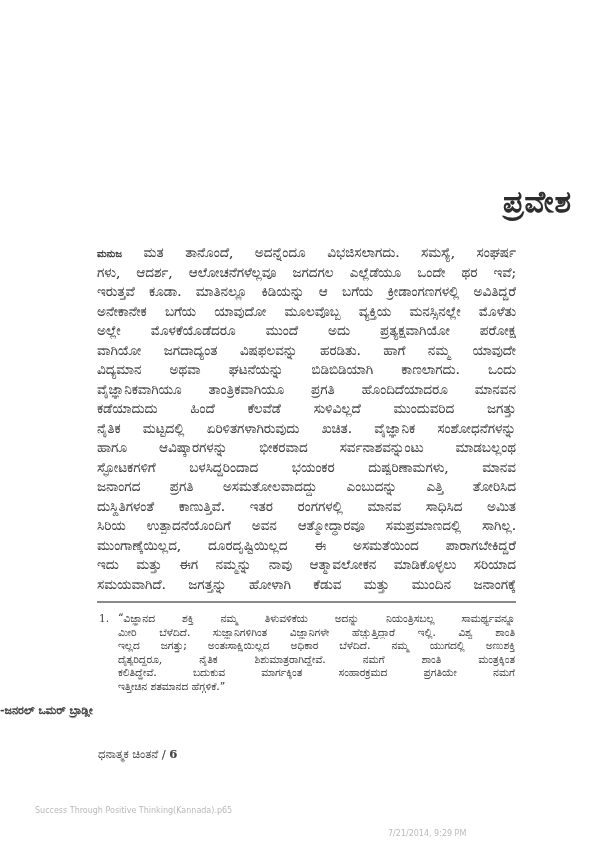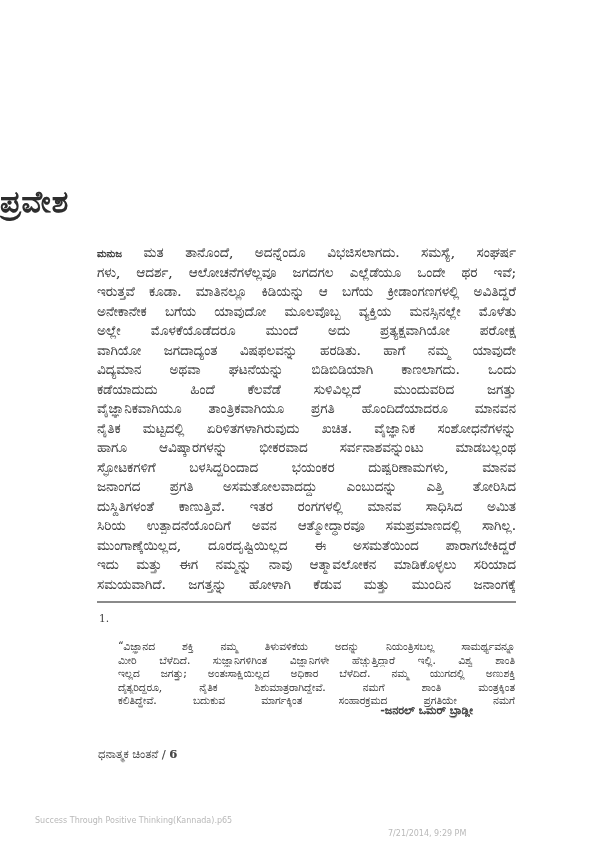--- a/index.html
+++ b/index.html
@@ -14,21 +14,21 @@
     background: #ffffff;
     overflow: hidden;
     font-family: "DejaVu Serif", serif;
     color: #3a3a3a;
   }
   .chapter-title {
     position: absolute;
     top: 184px;
     left: 0;
     width: 572px;
-    text-align: left;
+    text-align: right;
     font-size: 30px;
     font-weight: bold;
     letter-spacing: 1px;
     color: #2d2d2d;
     text-shadow: 0.2px 0.2px 0.4px rgba(0,0,0,0.35);
   }
   .body-block {
     position: absolute;
     left: 97px;
     top: 243px;
@@ -66,41 +66,39 @@
   }
   .footnote-num {
     width: 19px;
     flex: 0 0 19px;
     font-size: 10.5px;
     line-height: 13.6px;
     color: #3f3f3f;
   }
   .footnote-lines {
     flex: 1 1 auto;
-    margin-top: 28px;
   }
   .fline {
     height: 13.6px;
     line-height: 13.6px;
     font-size: 10.5px;
     color: #3f3f3f;
     text-align: justify;
     text-align-last: justify;
     overflow: hidden;
     text-shadow: 0.2px 0.2px 0.3px rgba(0,0,0,0.3);
   }
   .fline.short {
     text-align-last: left;
   }
   .attribution {
     position: absolute;
     left: 0;
     top: 704px;
     width: 473px;
-    text-align: right;
     font-size: 11px;
     font-weight: bold;
     color: #3f3f3f;
     text-shadow: 0.2px 0.2px 0.3px rgba(0,0,0,0.3);
   }
   .running-footer {
     position: absolute;
     left: 98px;
     top: 747px;
     font-size: 11.5px;
@@ -116,21 +114,21 @@
     top: 806px;
     width: 600px;
     height: 14px;
     font-family: "DejaVu Sans", sans-serif;
     font-size: 8px;
     color: #b9b9b9;
   }
   .file-name {
     position: absolute;
     left: 35px;
-    top: 10px;
+    top: 0;
     white-space: nowrap;
   }
   .timestamp {
     position: absolute;
     left: 388px;
     top: 0;
     white-space: nowrap;
     margin-top: 23px;
   }
 </style>
@@ -142,22 +140,22 @@
   <div class="chapter-title">ಪ್ರವೇಶ</div>
 
   <div class="body-block">
     <div class="bline"><span class="lead">ಮನುಜ</span> <span>ಮತ ತಾನೊಂದೆ, ಅದನ್ನೆಂದೂ ವಿಭಜಿಸಲಾಗದು. ಸಮಸ್ಯೆ, ಸಂಘರ್ಷ</span></div>
     <div class="bline">ಗಳು, ಆದರ್ಶ, ಆಲೋಚನೆಗಳೆಲ್ಲವೂ ಜಗದಗಲ ಎಲ್ಲೆಡೆಯೂ ಒಂದೇ ಥರ ಇವೆ;</div>
     <div class="bline">ಇರುತ್ತವೆ ಕೂಡಾ. ಮಾತಿನಲ್ಲೂ ಕಿಡಿಯನ್ನು ಆ ಬಗೆಯ ಕ್ರೀಡಾಂಗಣಗಳಲ್ಲಿ ಅವಿತಿದ್ದರೆ</div>
     <div class="bline">ಅನೇಕಾನೇಕ ಬಗೆಯ ಯಾವುದೋ ಮೂಲವೊಬ್ಬ ವ್ಯಕ್ತಿಯ ಮನಸ್ಸಿನಲ್ಲೇ ಮೊಳೆತು</div>
     <div class="bline">ಅಲ್ಲೇ ಮೊಳಕೆಯೊಡೆದರೂ ಮುಂದೆ ಅದು ಪ್ರತ್ಯಕ್ಷವಾಗಿಯೋ ಪರೋಕ್ಷ</div>
     <div class="bline">ವಾಗಿಯೋ ಜಗದಾದ್ಯಂತ ವಿಷಫಲವನ್ನು ಹರಡಿತು. ಹಾಗೆ ನಮ್ಮ ಯಾವುದೇ</div>
     <div class="bline">ವಿದ್ಯಮಾನ ಅಥವಾ ಘಟನೆಯನ್ನು ಬಿಡಿಬಿಡಿಯಾಗಿ ಕಾಣಲಾಗದು. ಒಂದು</div>
+    <div class="bline">ವೈಜ್ಞಾನಿಕವಾಗಿಯೂ ತಾಂತ್ರಿಕವಾಗಿಯೂ ಪ್ರಗತಿ ಹೊಂದಿದೆಯಾದರೂ ಮಾನವನ</div>
     <div class="bline">ಕಡೆಯಾದುದು ಹಿಂದೆ ಕೆಲವೆಡೆ ಸುಳಿವಿಲ್ಲದೆ ಮುಂದುವರಿದ ಜಗತ್ತು</div>
-    <div class="bline">ವೈಜ್ಞಾನಿಕವಾಗಿಯೂ ತಾಂತ್ರಿಕವಾಗಿಯೂ ಪ್ರಗತಿ ಹೊಂದಿದೆಯಾದರೂ ಮಾನವನ</div>
     <div class="bline">ನೈತಿಕ ಮಟ್ಟದಲ್ಲಿ ಏರಿಳಿತಗಳಾಗಿರುವುದು ಖಚಿತ. ವೈಜ್ಞಾನಿಕ ಸಂಶೋಧನೆಗಳನ್ನು</div>
     <div class="bline">ಹಾಗೂ ಆವಿಷ್ಕಾರಗಳನ್ನು ಭೀಕರವಾದ ಸರ್ವನಾಶವನ್ನುಂಟು ಮಾಡಬಲ್ಲಂಥ</div>
     <div class="bline">ಸ್ಫೋಟಕಗಳಿಗೆ ಬಳಸಿದ್ದರಿಂದಾದ ಭಯಂಕರ ದುಷ್ಪರಿಣಾಮಗಳು, ಮಾನವ</div>
     <div class="bline">ಜನಾಂಗದ ಪ್ರಗತಿ ಅಸಮತೋಲವಾದದ್ದು ಎಂಬುದನ್ನು ಎತ್ತಿ ತೋರಿಸಿದ</div>
     <div class="bline">ದುಸ್ಥಿತಿಗಳಂತೆ ಕಾಣುತ್ತಿವೆ. ಇತರ ರಂಗಗಳಲ್ಲಿ ಮಾನವ ಸಾಧಿಸಿದ ಅಮಿತ</div>
     <div class="bline">ಸಿರಿಯ ಉತ್ಪಾದನೆಯೊಂದಿಗೆ ಅವನ ಆತ್ಮೋದ್ಧಾರವೂ ಸಮಪ್ರಮಾಣದಲ್ಲಿ ಸಾಗಿಲ್ಲ.</div>
     <div class="bline">ಮುಂಗಾಣ್ಕೆಯಿಲ್ಲದ, ದೂರದೃಷ್ಟಿಯಿಲ್ಲದ ಈ ಅಸಮತೆಯಿಂದ ಪಾರಾಗಬೇಕಿದ್ದರೆ</div>
     <div class="bline">ಇದು ಮತ್ತು ಈಗ ನಮ್ಮನ್ನು ನಾವು ಆತ್ಮಾವಲೋಕನ ಮಾಡಿಕೊಳ್ಳಲು ಸರಿಯಾದ</div>
     <div class="bline">ಸಮಯವಾಗಿದೆ. ಜಗತ್ತನ್ನು ಹೋಳಾಗಿ ಕೆಡುವ ಮತ್ತು ಮುಂದಿನ ಜನಾಂಗಕ್ಕೆ</div>
   </div>
@@ -165,20 +163,21 @@
   <hr class="footnote-divider">
 
   <div class="footnote">
     <div class="footnote-num">1.</div>
     <div class="footnote-lines">
       <div class="fline">“ವಿಜ್ಞಾನದ ಶಕ್ತಿ ನಮ್ಮ ತಿಳುವಳಿಕೆಯ ಅದನ್ನು ನಿಯಂತ್ರಿಸಬಲ್ಲ ಸಾಮರ್ಥ್ಯವನ್ನೂ</div>
       <div class="fline">ಮೀರಿ ಬೆಳೆದಿದೆ. ಸುಜ್ಞಾನಿಗಳಿಗಿಂತ ವಿಜ್ಞಾನಿಗಳೇ ಹೆಚ್ಚುತ್ತಿದ್ದಾರೆ ಇಲ್ಲಿ. ವಿಶ್ವ ಶಾಂತಿ</div>
       <div class="fline">ಇಲ್ಲದ ಜಗತ್ತು; ಅಂತಃಸಾಕ್ಷಿಯಿಲ್ಲದ ಅಧಿಕಾರ ಬೆಳೆದಿದೆ. ನಮ್ಮ ಯುಗದಲ್ಲಿ ಅಣುಶಕ್ತಿ</div>
       <div class="fline">ದೈತ್ಯರಿದ್ದರೂ, ನೈತಿಕ ಶಿಶುಮಾತ್ರರಾಗಿದ್ದೇವೆ. ನಮಗೆ ಶಾಂತಿ ಮಂತ್ರಕ್ಕಿಂತ</div>
       <div class="fline">ಕಲಿತಿದ್ದೇವೆ. ಬದುಕುವ ಮಾರ್ಗಕ್ಕಿಂತ ಸಂಹಾರಕ್ರಮದ ಪ್ರಗತಿಯೇ ನಮಗೆ</div>
+      <div class="fline short">ಇತ್ತೀಚಿನ ಶತಮಾನದ ಹೆಗ್ಗಳಿಕೆ.”</div>
     </div>
   </div>
 
   <div class="attribution">-ಜನರಲ್ ಒಮರ್ ಬ್ರಾಡ್ಲೀ</div>
 
   <div class="running-footer">
     <span>ಧನಾತ್ಮಕ ಚಿಂತನೆ / </span><span class="pagenum">6</span>
   </div>
 
   <div class="statusbar">

